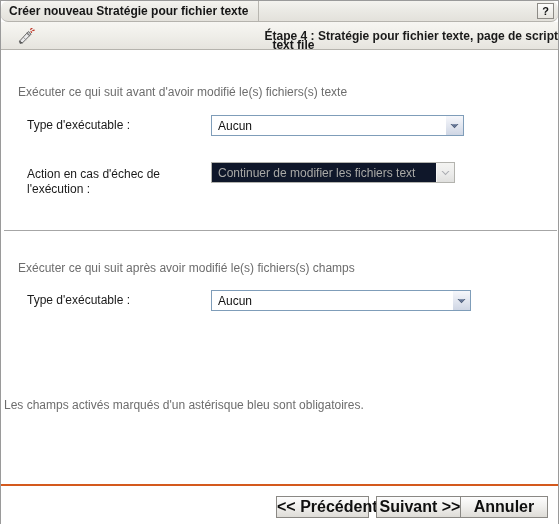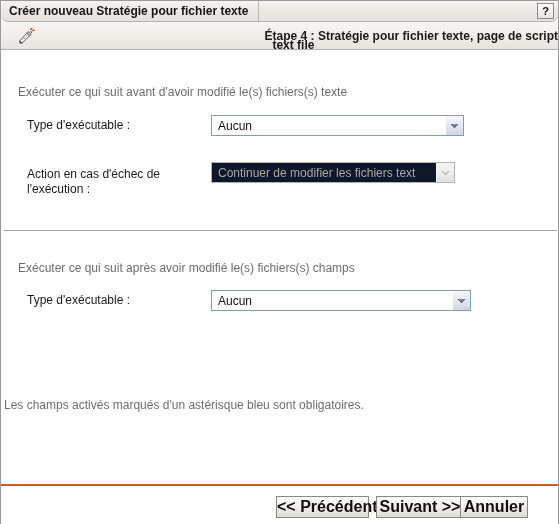--- a/index.html
+++ b/index.html
@@ -296,16 +296,16 @@
         </svg>
       </span>
     </div>
 
     <div class="note" style="top:320px;margin-top:28px;">Les champs activés marqués d'un astérisque bleu sont obligatoires.</div>
 
     <div class="footer-rule" style="top:434px;"></div>
 
     <button class="btn" style="left:275px; top:446px; width:93px;">&lt;&lt; Précédent</button>
     <button class="btn" style="left:375px; top:446px; width:88px;">Suivant &gt;&gt;</button>
-    <button class="btn" style="left:459px; top:446px; width:68px;">Annuler</button>
+    <button class="btn" style="left:459px; top:446px; width:88px;">Annuler</button>
   </div>
 
 </div>
 
 </body></html>

